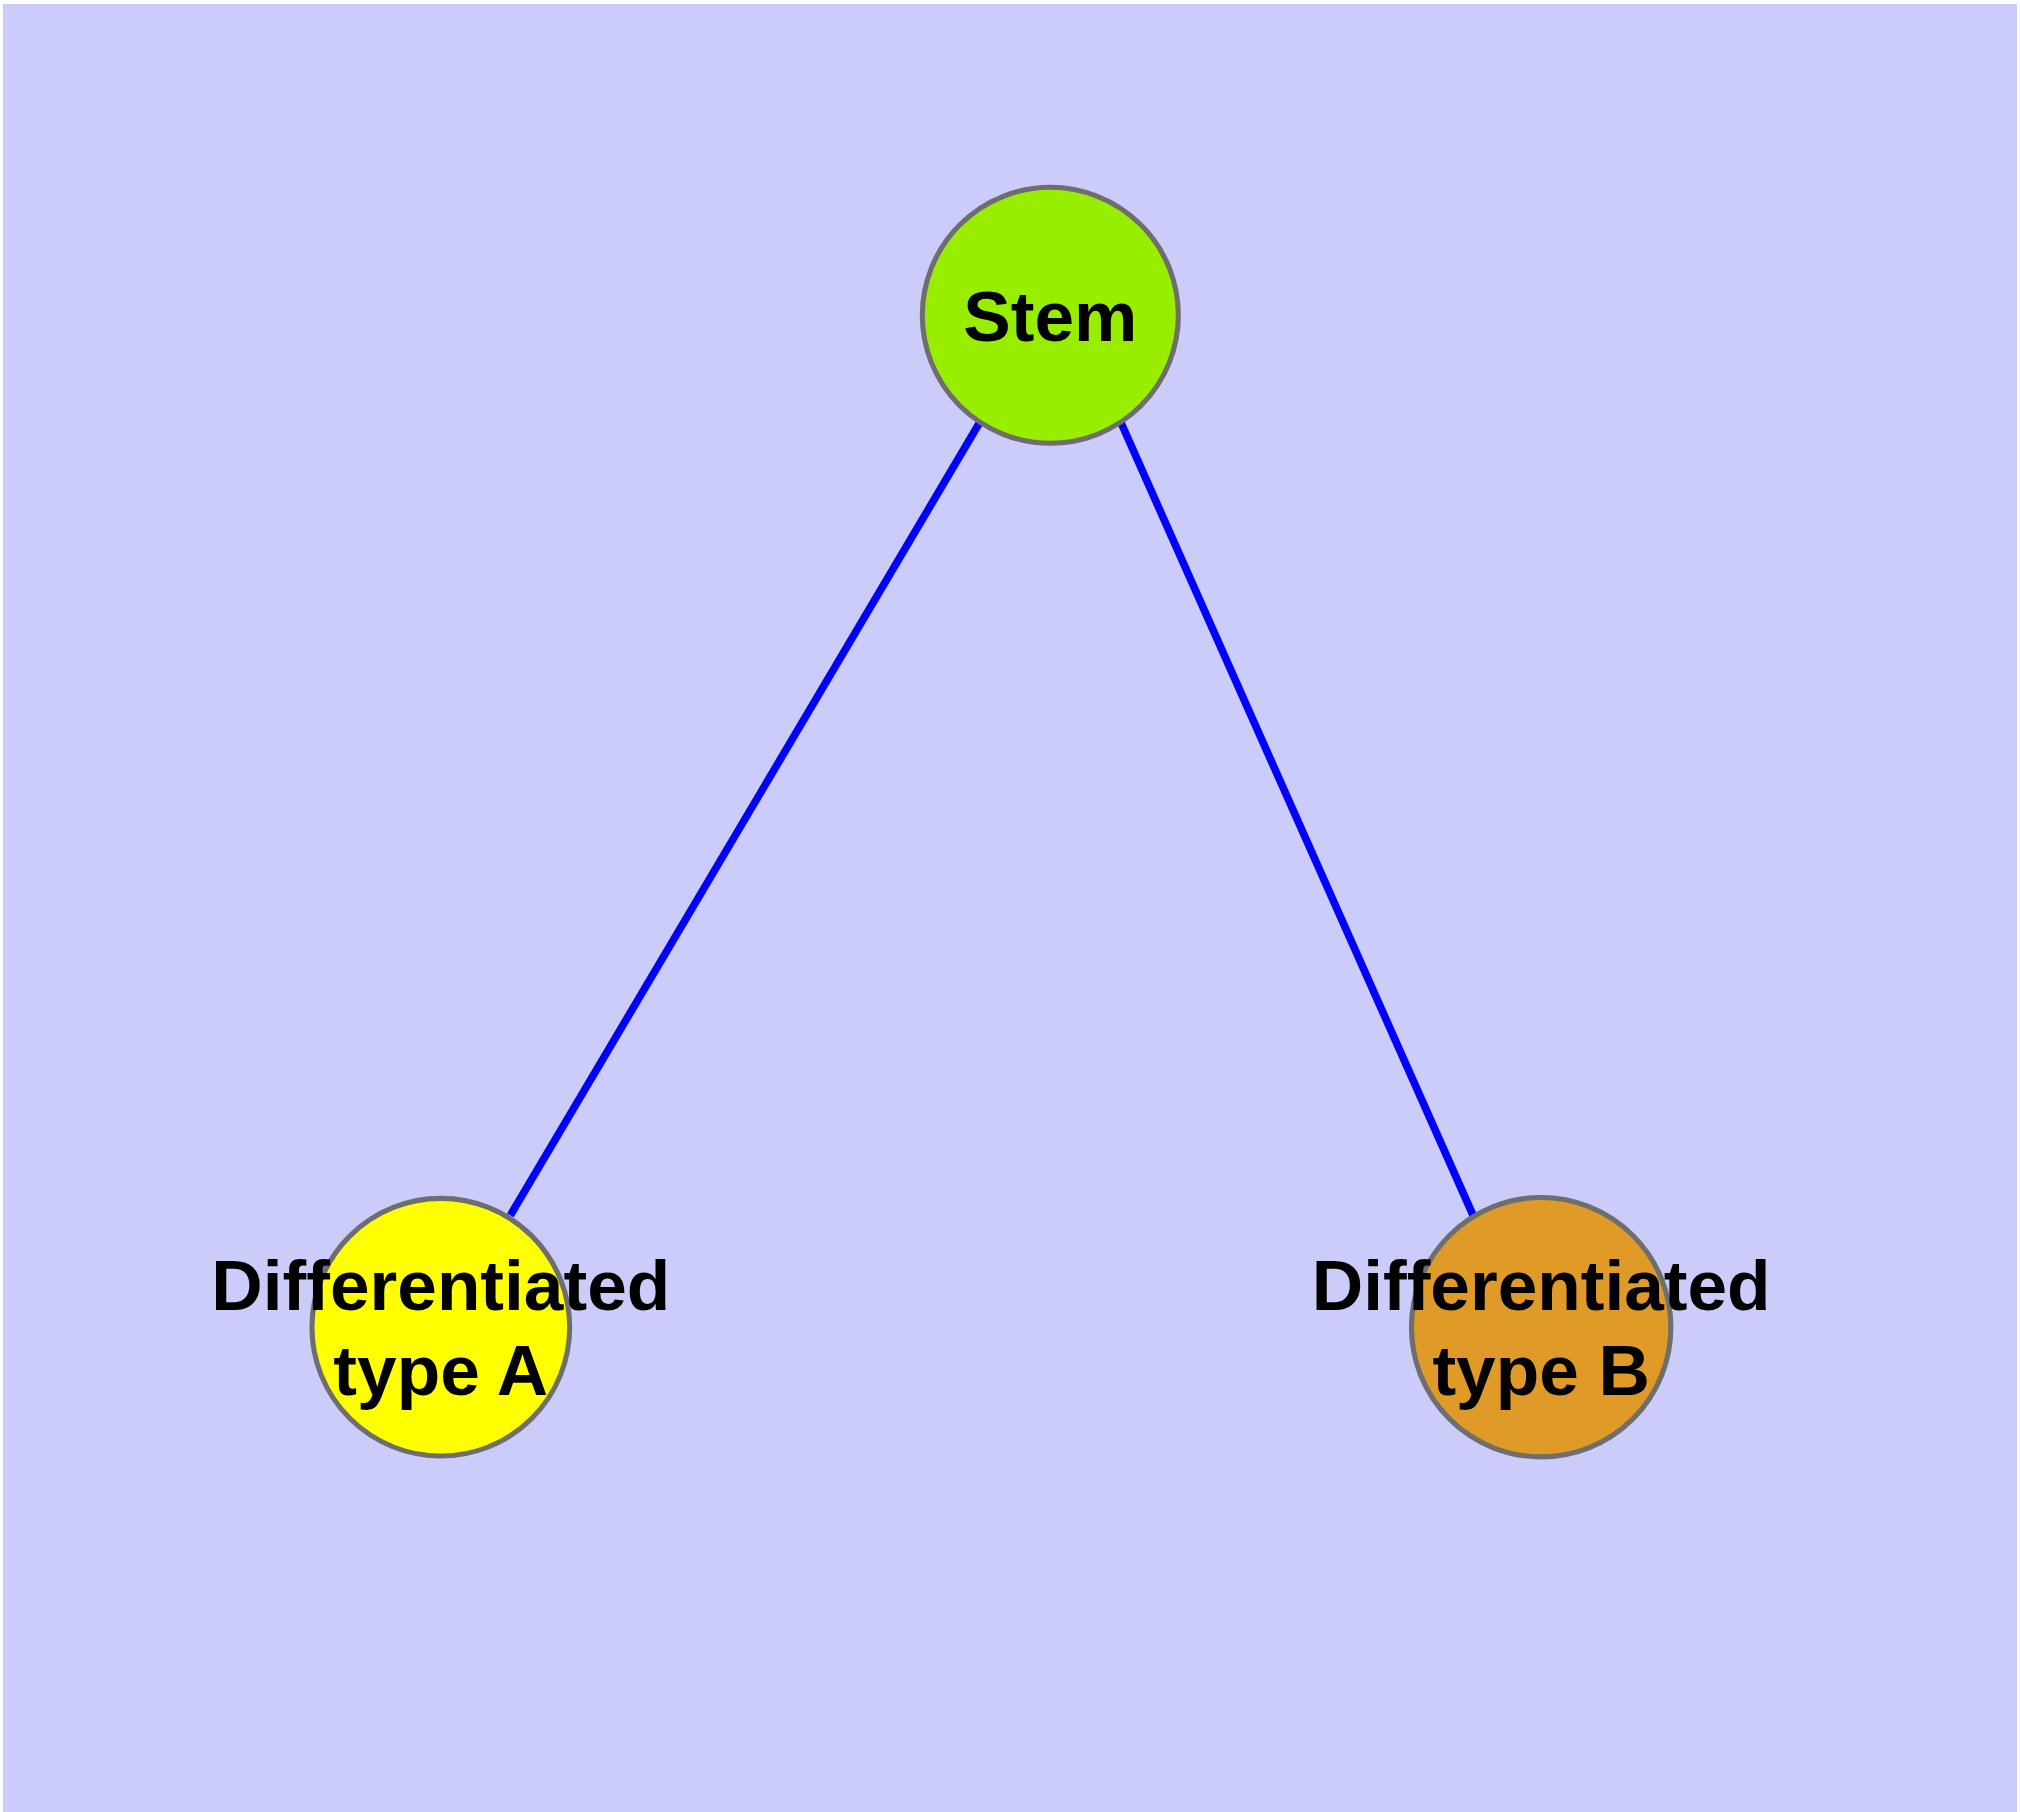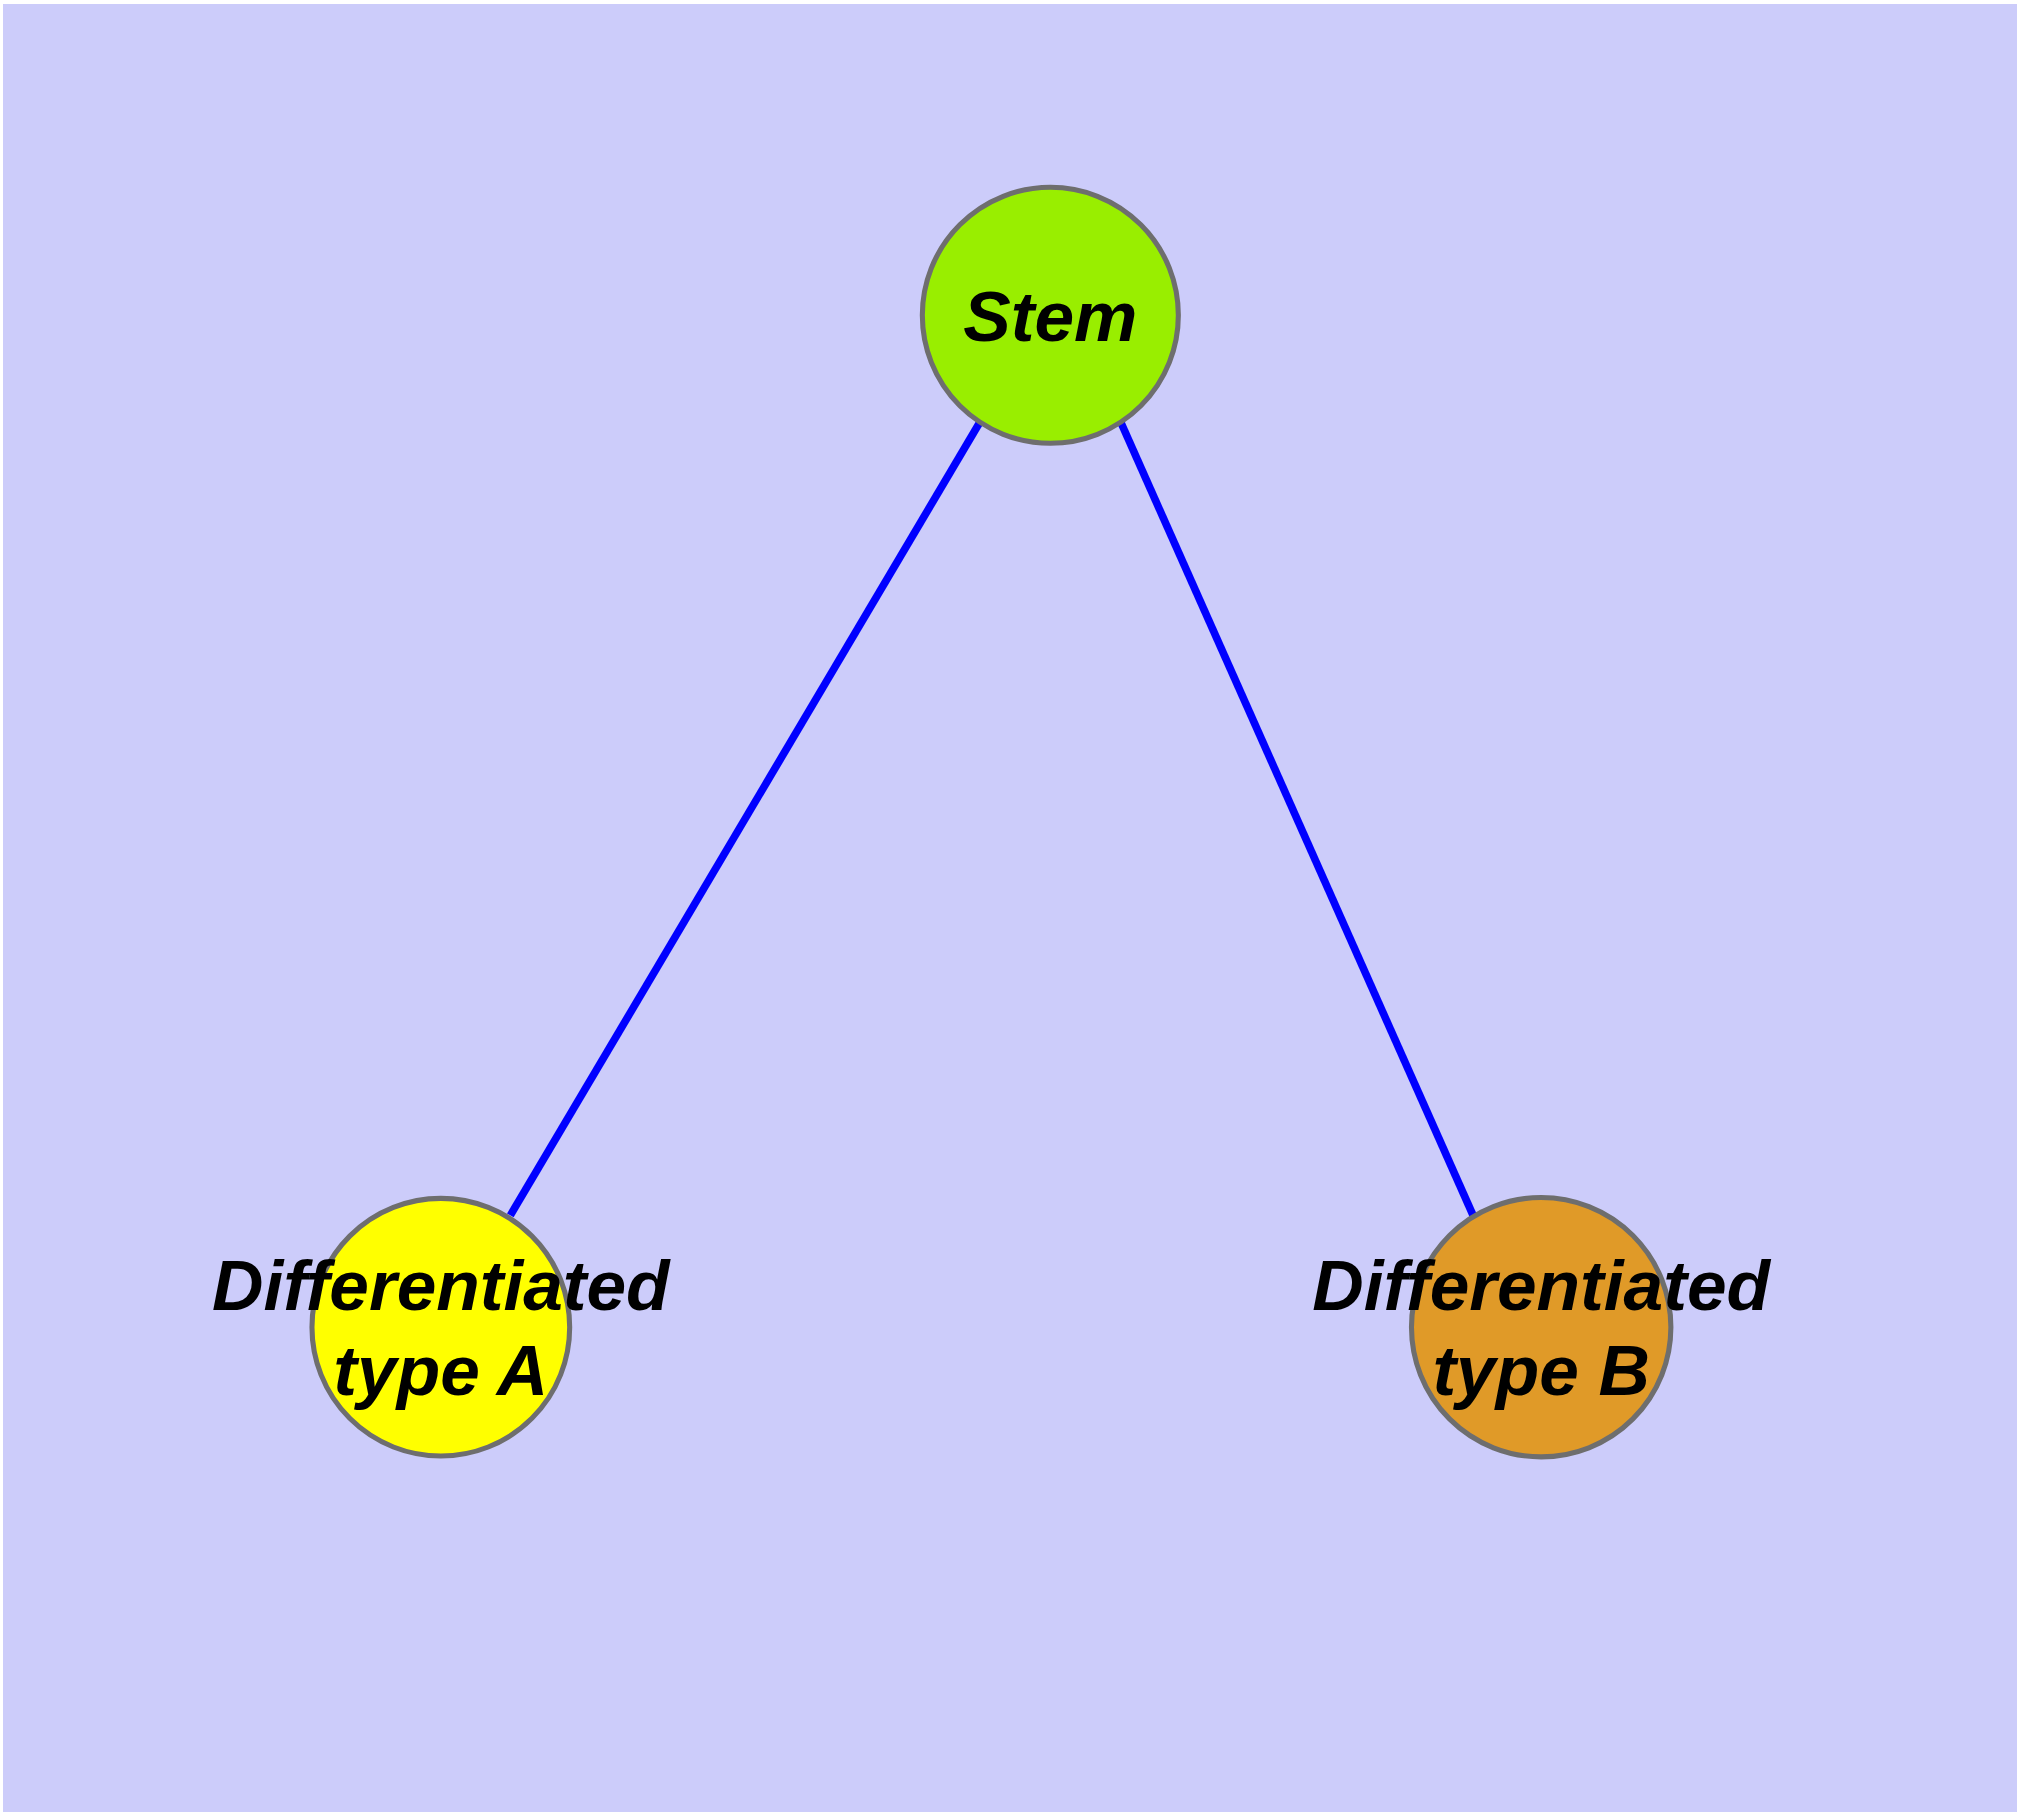--- a/index.html
+++ b/index.html
@@ -8,21 +8,20 @@
     padding: 0;
     background: #ffffff;
   }
   #canvas {
     position: relative;
     width: 2021px;
     height: 1812px;
     background: #ffffff;
     overflow: hidden;
     font-family: "Liberation Sans", sans-serif;
-    font-style: italic;
   }
   #plot-area {
     position: absolute;
     left: 3.4px;
     top: 4.2px;
     width: 2014px;
     height: 1808px;
     background: #ccccfa;
   }
   #graph-svg {

